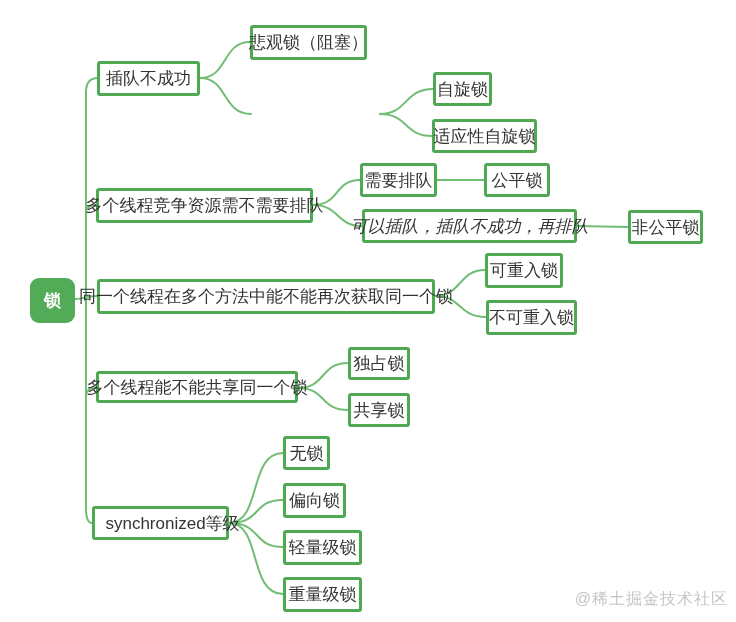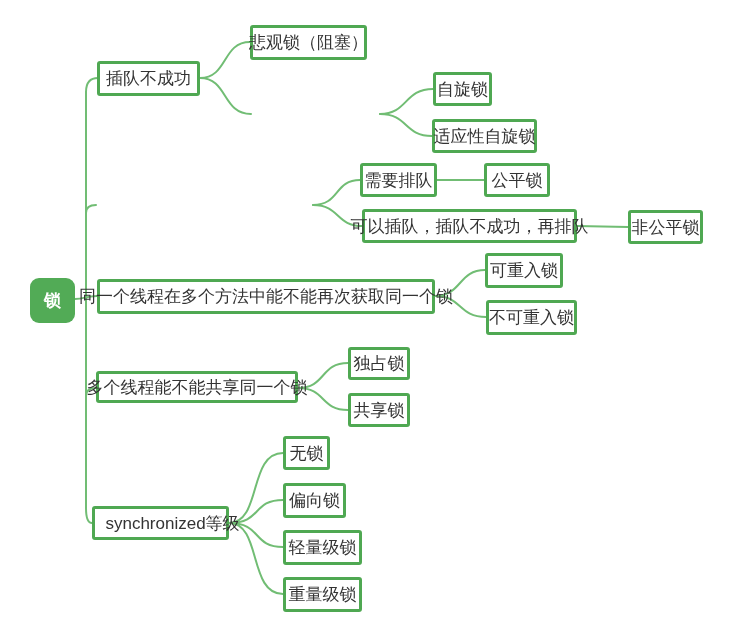--- a/index.html
+++ b/index.html
@@ -81,32 +81,34 @@
     <path d="M229,523 C262,523 248,594 283,594"></path>
   </svg>
 
   <div class="node root" style="left:30px;top:278px;width:45px;height:45px;">锁</div>
 
   <div class="node" style="left:97px;top:61px;width:103px;height:35px;">插队不成功</div>
   <div class="node" style="left:250px;top:25px;width:117px;height:35px;">悲观锁（阻塞）</div>
   <div class="node" style="left:433px;top:72px;width:59px;height:34px;">自旋锁</div>
   <div class="node" style="left:432px;top:119px;width:105px;height:34px;">适应性自旋锁</div>
 
+  <div class="node" style="left:96px;top:188px;width:217px;height:35px;">多个线程竞争资源需不需要排队</div>
   <div class="node" style="left:360px;top:163px;width:77px;height:34px;">需要排队</div>
   <div class="node" style="left:484px;top:163px;width:66px;height:34px;">公平锁</div>
-  <div class="node" style="left:362px;top:209px;width:215px;height:34px;">可以插队，插队不成功，再排队</div>
+  <div class="node" style="left:362px;top:209px;width:215px;height:34px;font-style:italic;">可以插队，插队不成功，再排队</div>
   <div class="node" style="left:628px;top:210px;width:75px;height:34px;">非公平锁</div>
 
   <div class="node" style="left:97px;top:279px;width:338px;height:35px;">同一个线程在多个方法中能不能再次获取同一个锁</div>
   <div class="node" style="left:485px;top:253px;width:78px;height:35px;">可重入锁</div>
   <div class="node" style="left:486px;top:300px;width:91px;height:35px;">不可重入锁</div>
 
   <div class="node" style="left:96px;top:371px;width:202px;height:32px;">多个线程能不能共享同一个锁</div>
   <div class="node" style="left:348px;top:347px;width:62px;height:33px;">独占锁</div>
   <div class="node" style="left:348px;top:393px;width:62px;height:34px;">共享锁</div>
 
   <div class="node" style="left:92px;top:506px;width:137px;height:34px;padding-left:24px;">synchronized等级</div>
   <div class="node" style="left:283px;top:436px;width:47px;height:34px;">无锁</div>
   <div class="node" style="left:283px;top:483px;width:63px;height:35px;">偏向锁</div>
   <div class="node" style="left:283px;top:530px;width:79px;height:35px;">轻量级锁</div>
   <div class="node" style="left:283px;top:577px;width:79px;height:35px;">重量级锁</div>
 
+  <div class="watermark">@稀土掘金技术社区</div>
 </div>
 
 </body></html>

